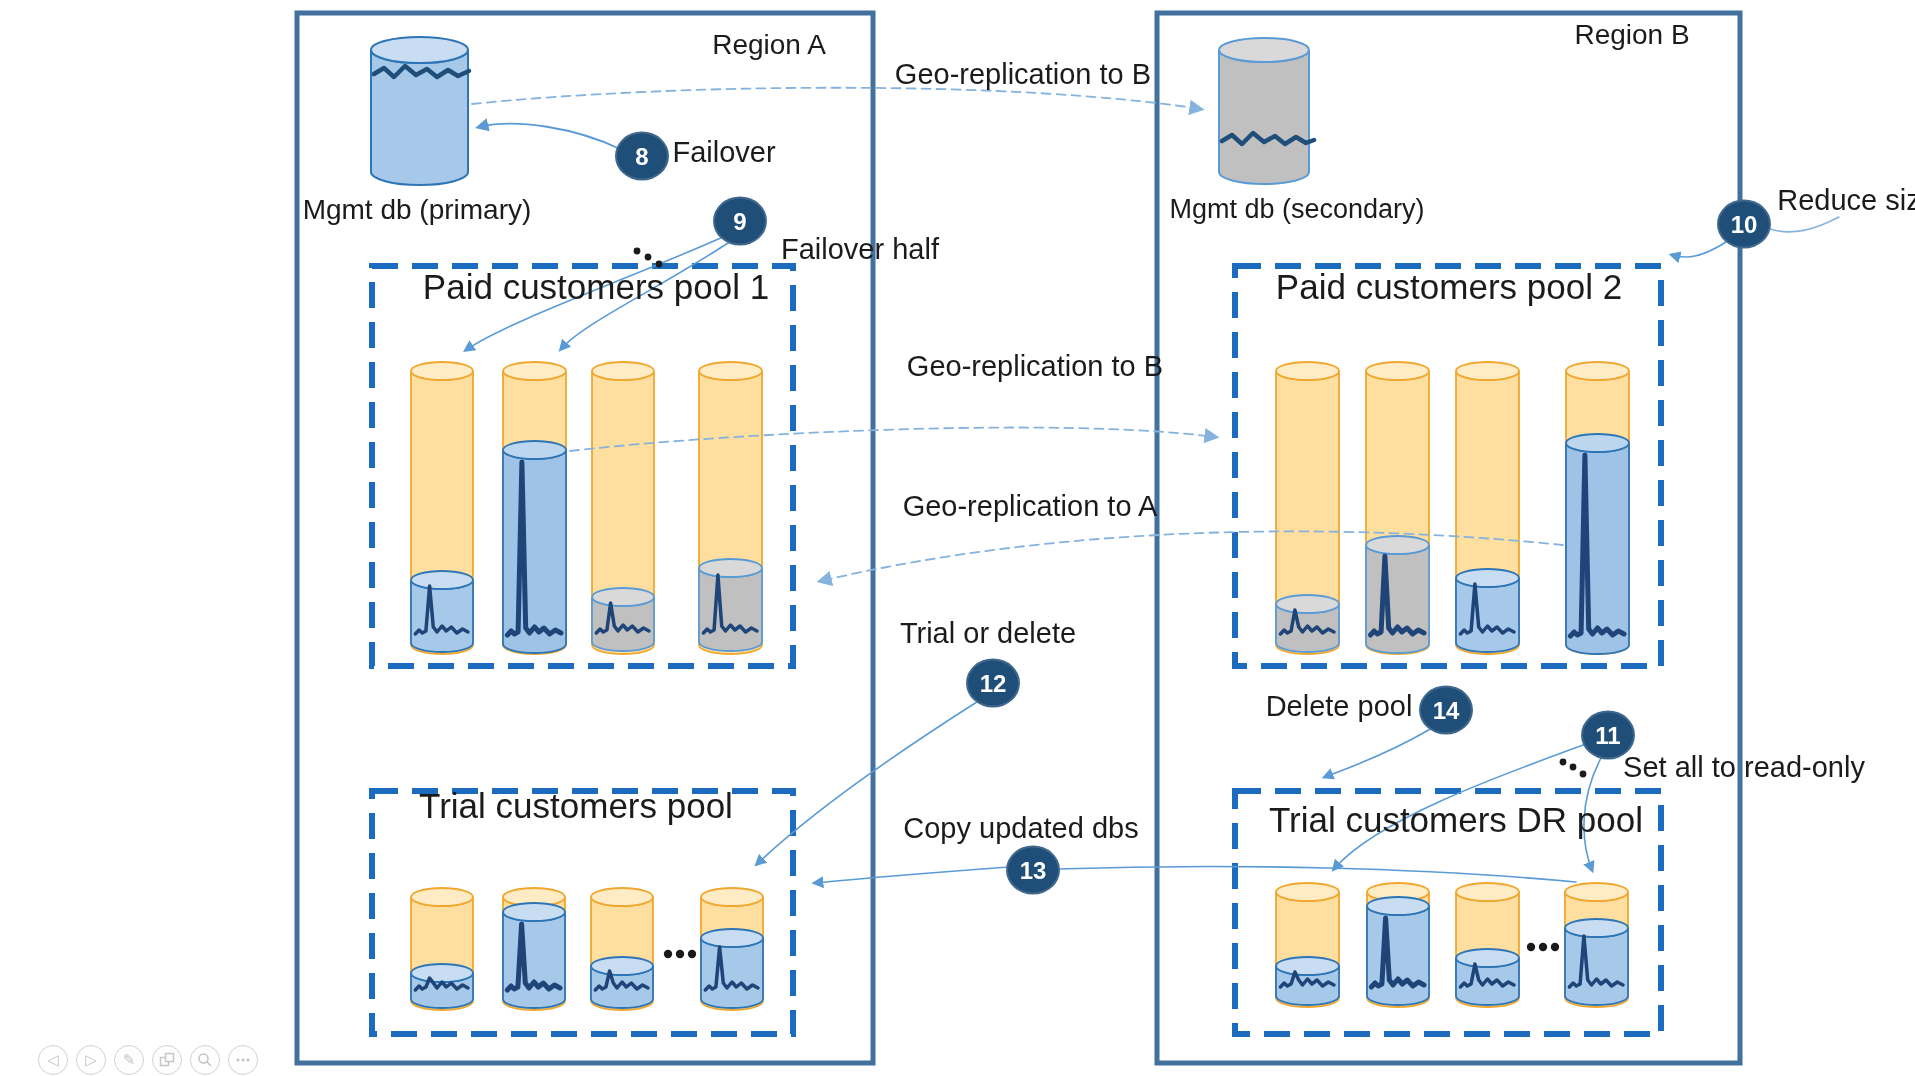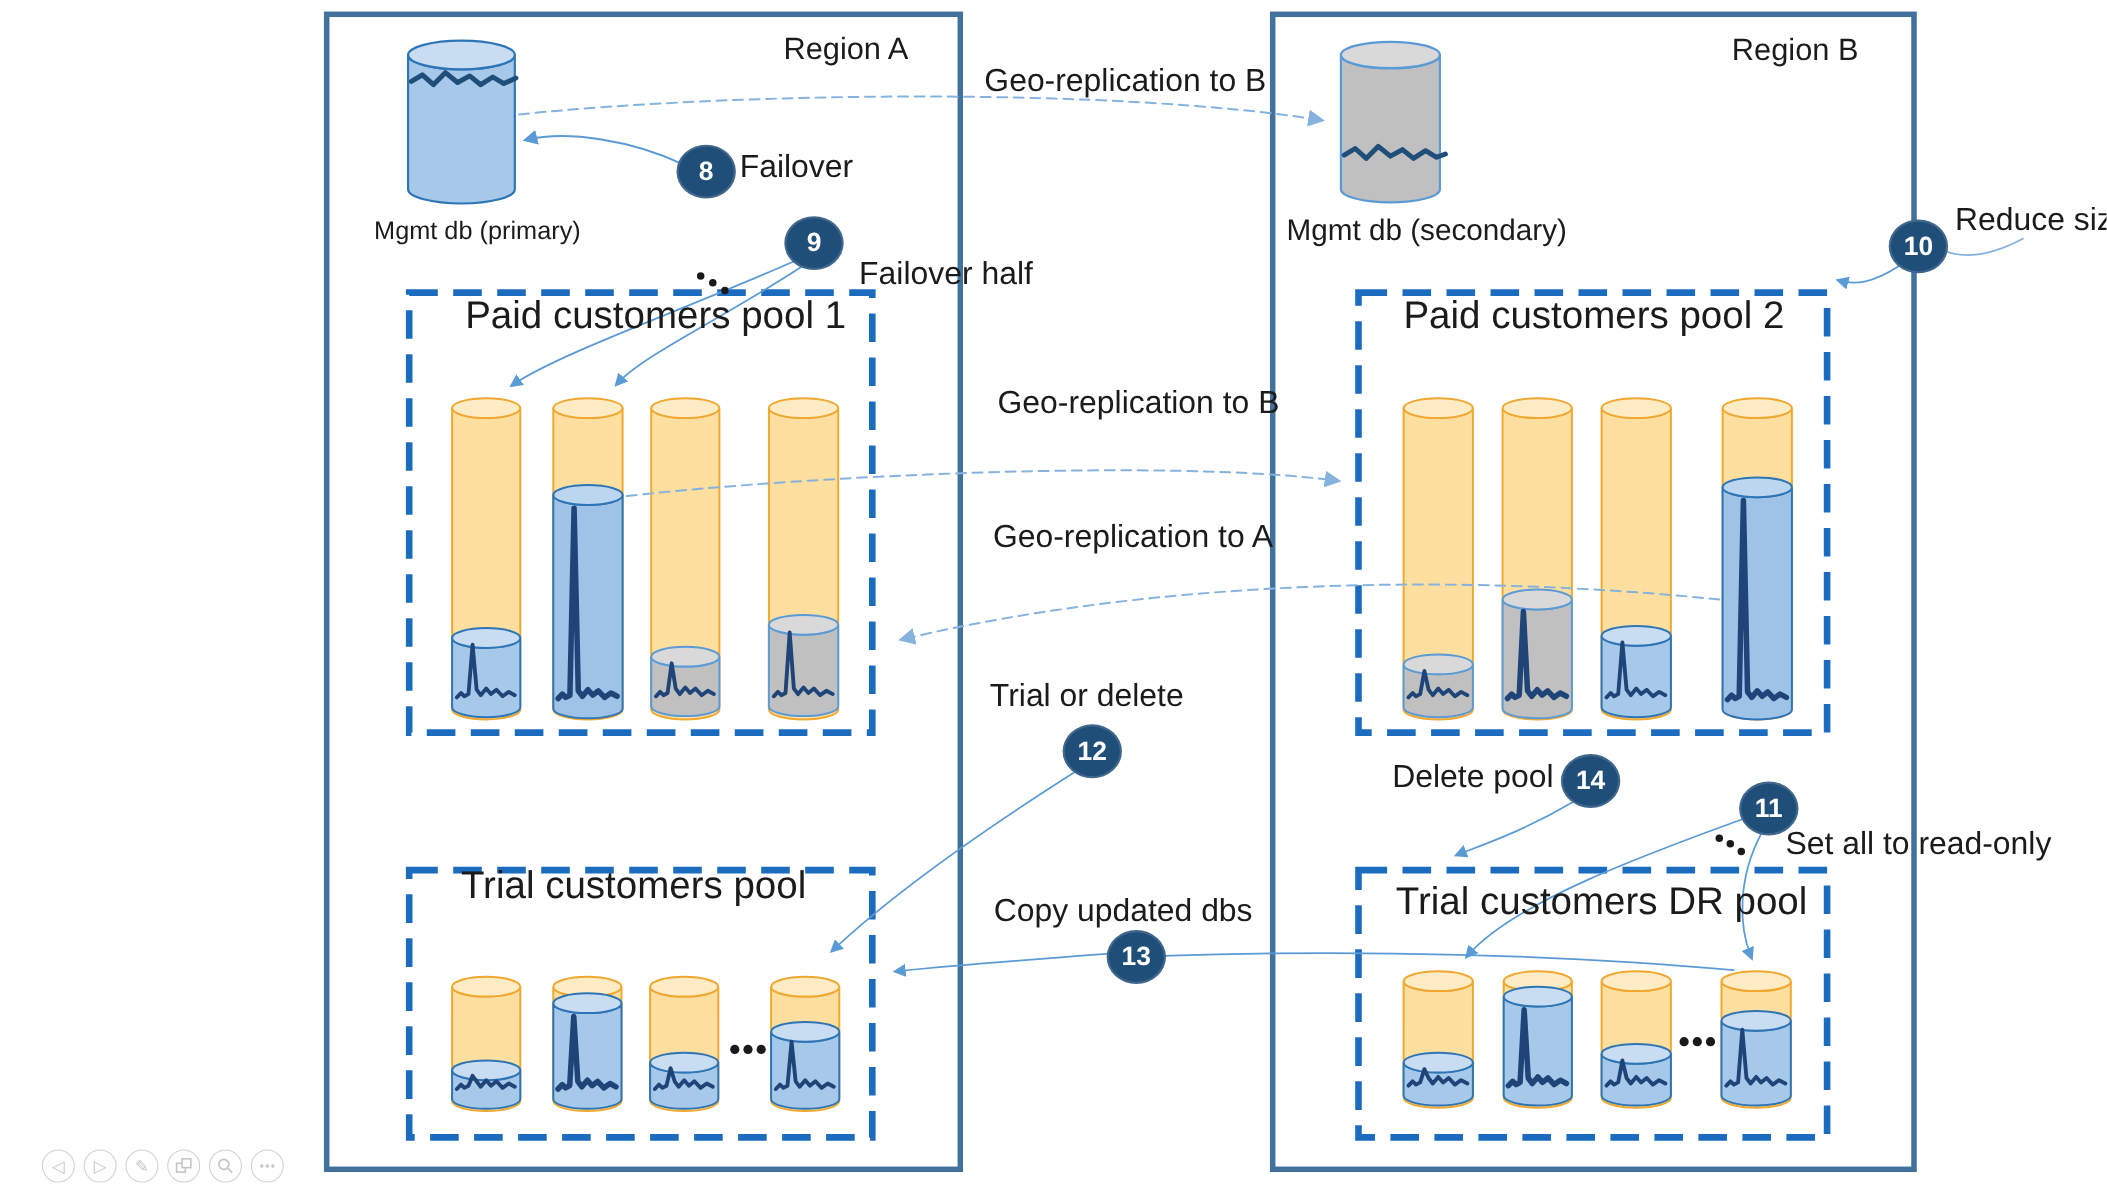--- a/index.html
+++ b/index.html
@@ -214,35 +214,35 @@
       </g>
       <g>
         <circle cx="1495" cy="947" r="4.2"></circle>
           <circle cx="1507" cy="947" r="4.2"></circle>
           <circle cx="1519" cy="947" r="4.2"></circle>
       </g>
     </g>
   </svg>
 
   <div class="lbl title" style="left:733px;top:45px;">Region A</div>
-  <div class="lbl title" style="left:1596px;top:46px;">Region B</div>
-
-  <div class="lbl" style="left:398px;top:210px;font-size:23px;">Mgmt db (primary)</div>
+  <div class="lbl title" style="left:1596px;top:35px;">Region B</div>
+
+  <div class="lbl" style="left:381px;top:210px;font-size:28px;">Mgmt db (primary)</div>
   <div class="lbl" style="left:1261px;top:210px;font-size:27px;">Mgmt db (secondary)</div>
 
   <div class="lbl pool-title" style="left:560px;top:287px;">Paid customers pool 1</div>
   <div class="lbl pool-title" style="left:1413px;top:287px;">Paid customers pool 2</div>
   <div class="lbl pool-title" style="left:540px;top:806px;">Trial customers pool</div>
   <div class="lbl pool-title" style="left:1420px;top:820px;">Trial customers DR pool</div>
 
   <div class="lbl" style="left:987px;top:75px;">Geo-replication to B</div>
   <div class="lbl" style="left:688px;top:153px;">Failover</div>
   <div class="lbl" style="left:824px;top:250px;">Failover half</div>
   <div class="lbl" style="left:999px;top:367px;">Geo-replication to B</div>
-  <div class="lbl" style="left:994px;top:489px;text-align:center;">Geo-replication to A</div>
+  <div class="lbl" style="left:994px;top:507px;text-align:center;">Geo-replication to A</div>
   <div class="lbl" style="left:1821px;top:201px;">Reduce size</div>
   <div class="lbl" style="left:952px;top:634px;">Trial or delete</div>
   <div class="lbl" style="left:985px;top:829px;">Copy updated dbs</div>
   <div class="lbl" style="left:1303px;top:707px;">Delete pool</div>
   <div class="lbl" style="left:1708px;top:768px;">Set all to read-only</div>
 
   <div class="badge" style="left:606px;top:156px;">8</div>
   <div class="badge" style="left:704px;top:221px;">9</div>
   <div class="badge" style="left:1708px;top:224px;">10</div>
   <div class="badge" style="left:1572px;top:735px;">11</div>

